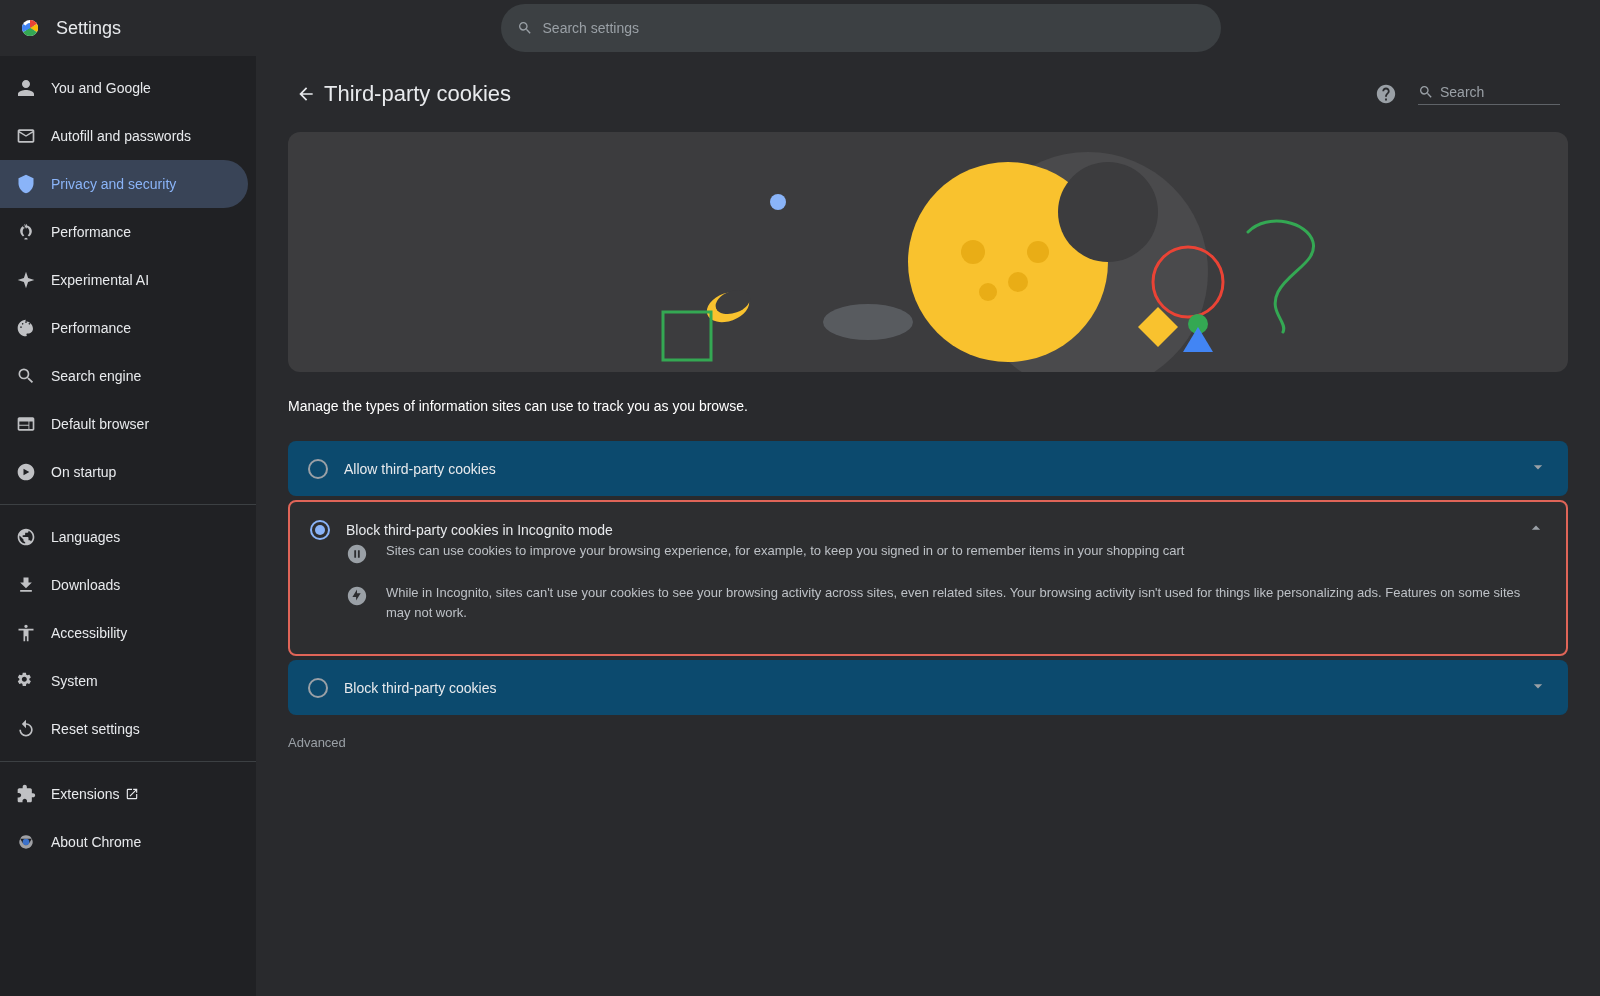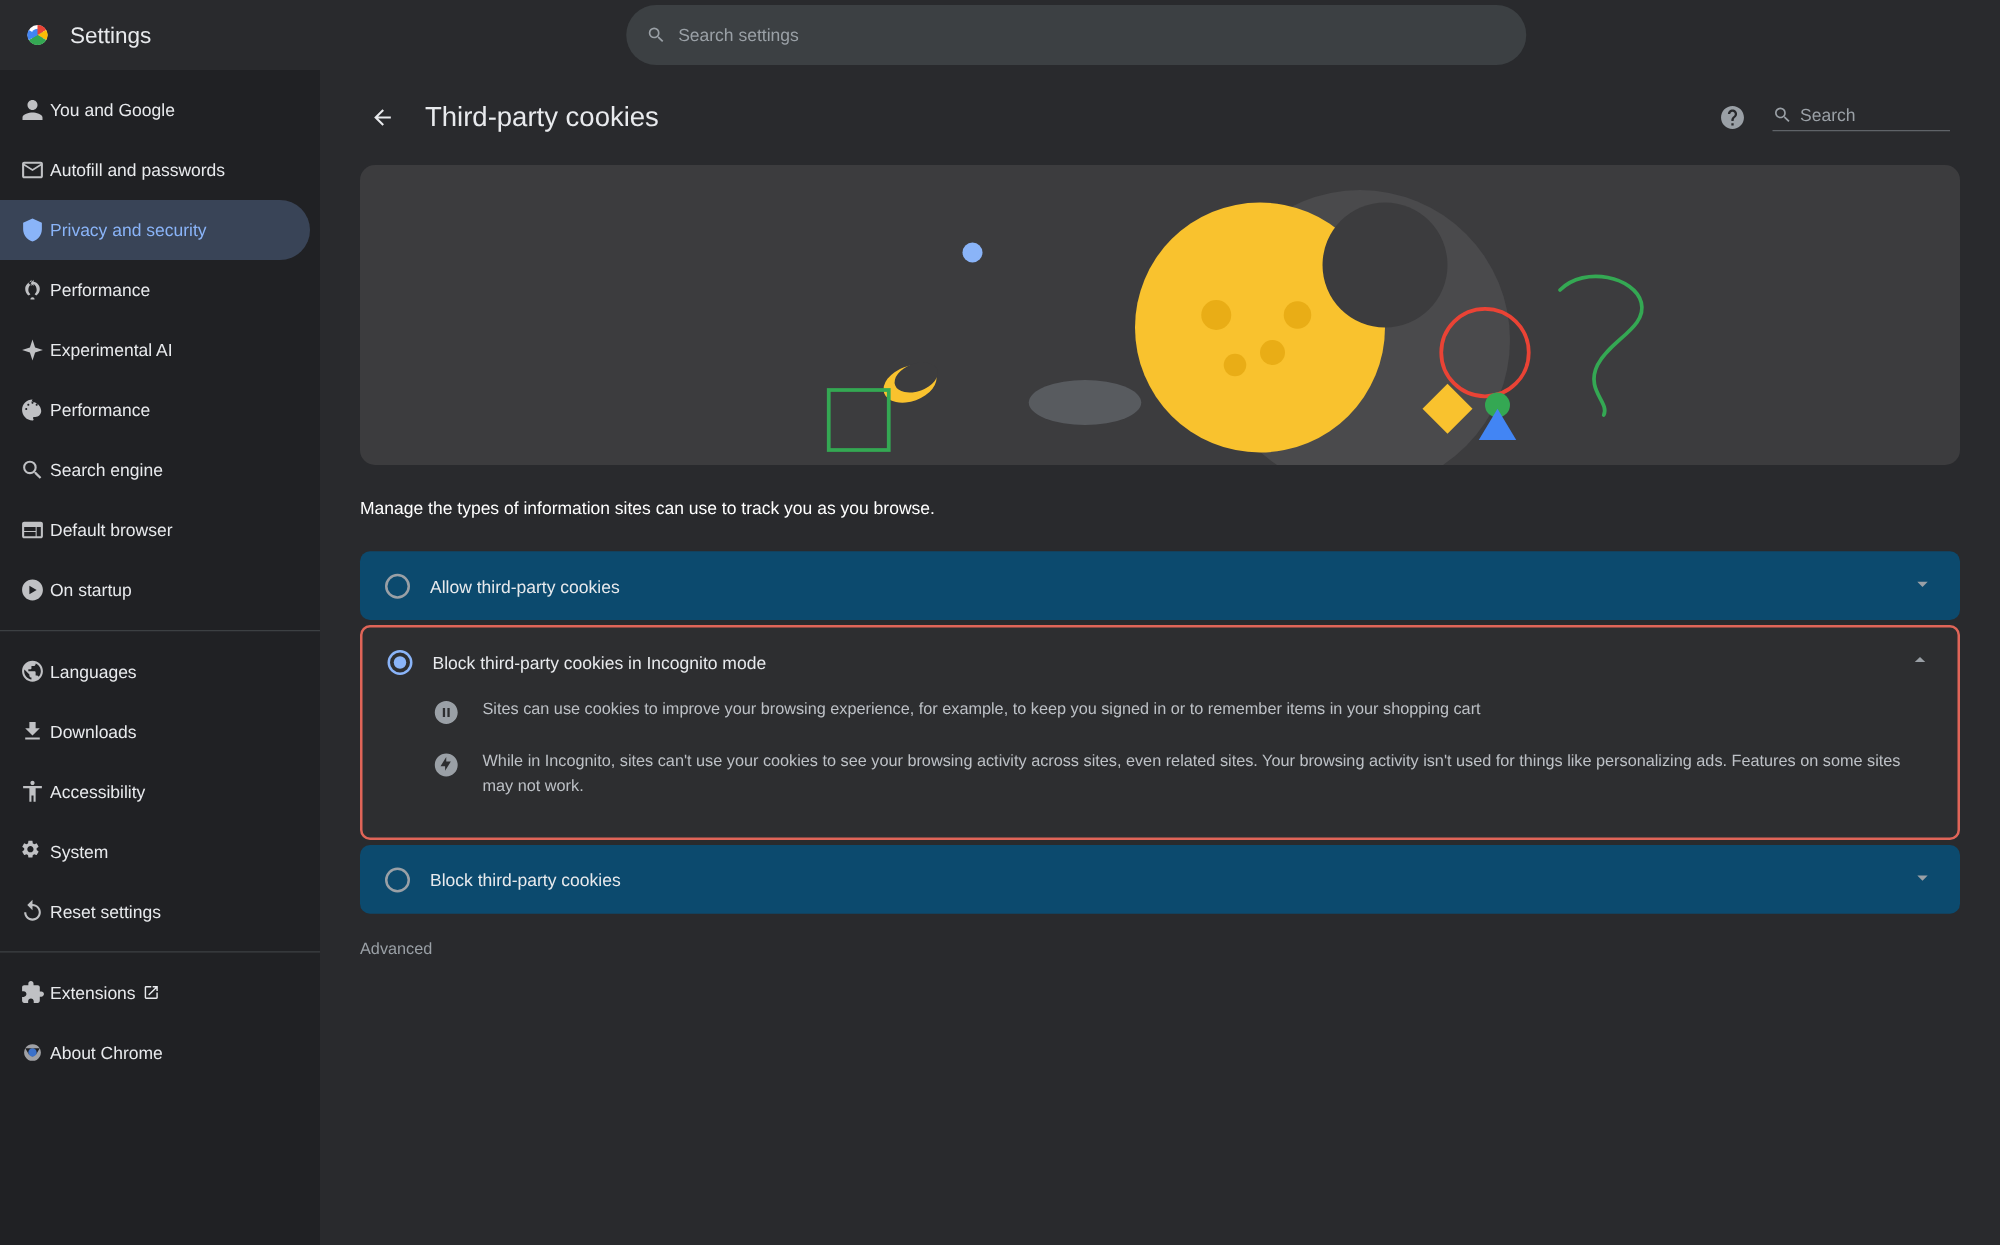--- a/index.html
+++ b/index.html
@@ -76,21 +76,21 @@
       overflow-y: auto;
       flex-shrink: 0;
       padding: 8px 0;
     }
     .sidebar::-webkit-scrollbar { width: 6px; }
     .sidebar::-webkit-scrollbar-thumb { background: #5f6368; border-radius: 3px; }
 
     .sidebar-item {
       display: flex;
       align-items: center;
-      gap: 4px;
+      gap: 15px;
       padding: 0 16px;
       height: 48px;
       cursor: pointer;
       border-radius: 0 24px 24px 0;
       margin-right: 8px;
       color: #e8eaed;
       transition: background 0.1s;
     }
     .sidebar-item.active {
       background: #394457;
@@ -141,21 +141,20 @@
     .content-header {
       display: flex;
       align-items: center;
       justify-content: space-between;
       padding: 20px 40px 20px 32px;
       background: #292a2d;
     }
     .content-header-left {
       display: flex;
       align-items: center;
-      gap: 16px;
     }
     .back-btn {
       width: 36px;
       height: 36px;
       display: flex;
       align-items: center;
       justify-content: center;
       cursor: pointer;
       border-radius: 50%;
       color: #e8eaed;
@@ -264,21 +263,20 @@
       font-size: 14px;
       color: #e8eaed;
     }
     .chevron-icon {
       color: #9aa0a6;
       margin-left: auto;
     }
 
     
     .expanded-details {
-      margin-top: 16px;
       padding-left: 36px;
       width: 100%;
     }
     .detail-row {
       display: flex;
       gap: 16px;
       margin-bottom: 16px;
       align-items: flex-start;
     }
     .detail-icon {

